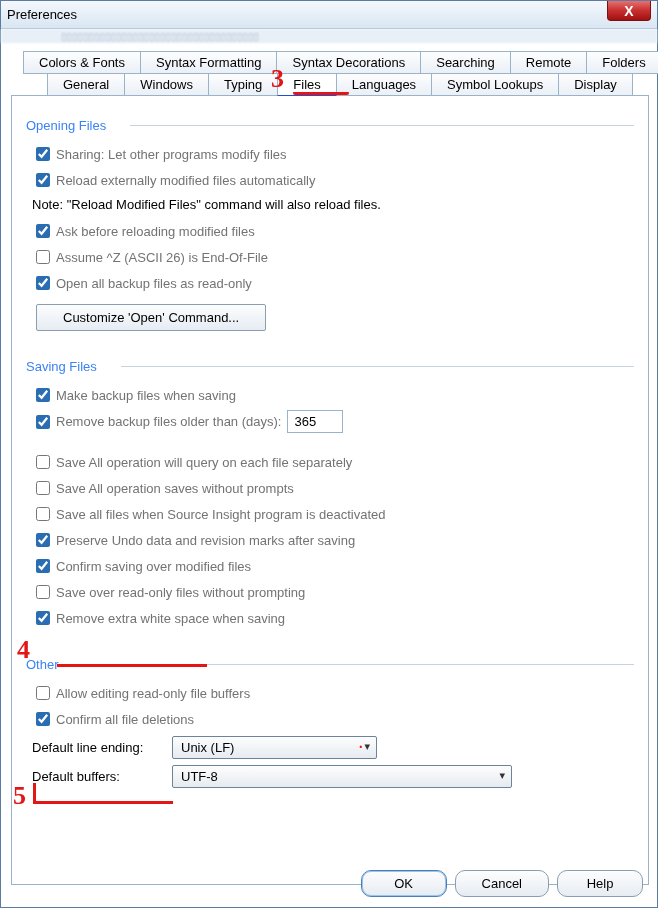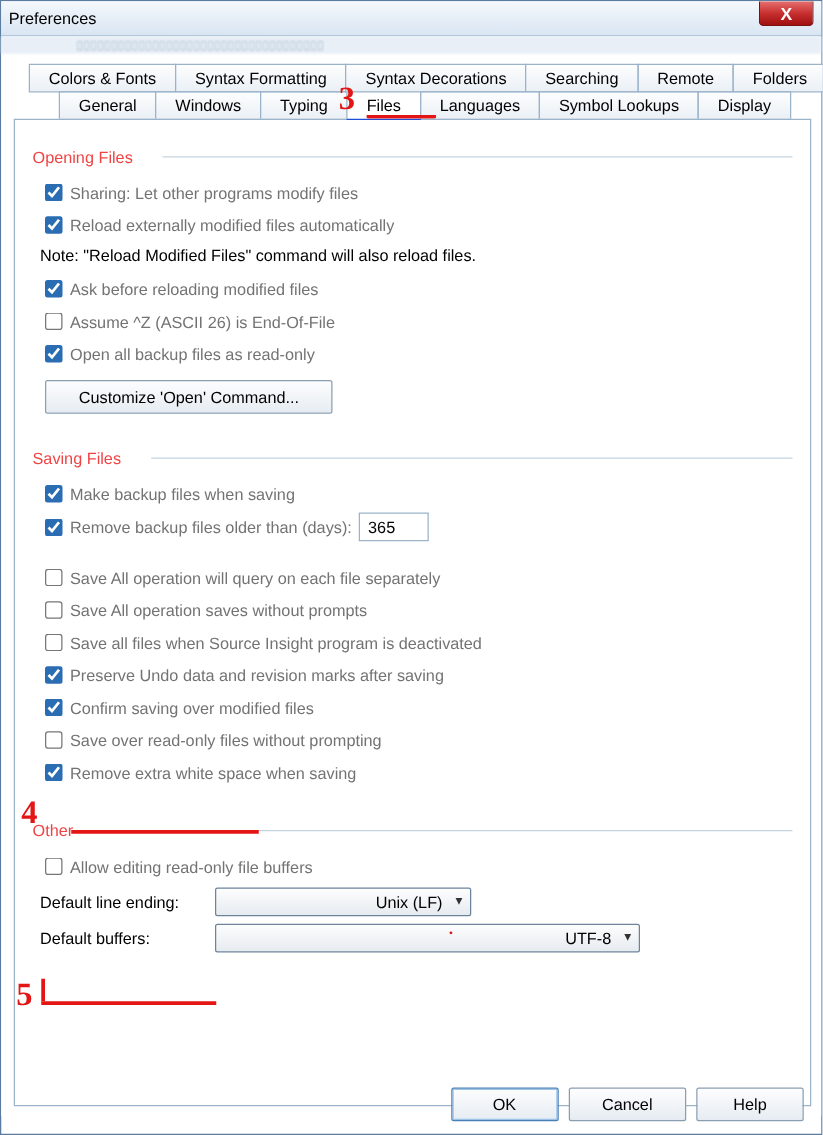--- a/index.html
+++ b/index.html
@@ -95,21 +95,21 @@
     background: #fff;
     min-height: 790px;
     position: relative;
   }
   .section-head {
     display: flex;
     align-items: center;
     margin: 6px 0 10px 0;
   }
   .section-head .label {
-    color: #ef4444;
+    color: #3b82f6;
     font-size: 13px;
     white-space: nowrap;
     margin-right: 24px;
   }
   .section-head .rule {
     flex: 1;
     height: 1px;
     background: #c6d3df;
   }
   .row {
@@ -152,21 +152,20 @@
   }
   .select {
     border: 1px solid #6d8399;
     background: linear-gradient(#fdfdfd,#e6ebf0);
     font-size: 13px;
     padding: 3px 22px 3px 8px;
     min-width: 205px;
     position: relative;
     cursor: pointer;
     border-radius: 2px;
-    text-align: right;
   }
   .select.wide { min-width: 340px; }
   .select::after {
     content: "▾";
     position:absolute;
     right:6px;
     top:3px;
     font-size:11px;
     color:#333;
   }
@@ -179,21 +178,21 @@
     width: 140px;
     font-size:13px;
   }
   .button-bar {
     position:absolute;
     right: 14px;
     bottom: 10px;
     display:flex;
     gap:8px;
   }
-  .button-bar .btn { min-width: 86px; text-align:center; }
+  .button-bar .btn { min-width: 86px; text-align:center;border-radius:10px; }
   .btn.primary { border-color:#4a80b8; box-shadow: 0 0 0 1px #9cc3ea inset; }
 
   
   .anno {
     position:absolute;
     color:#e31515;
     font-family: "Comic Sans MS", cursive;
     font-weight: bold;
     pointer-events:none;
     z-index: 50;
@@ -334,20 +333,24 @@
       </div>
 
       <div class="section-head" style="margin-top:28px;">
         <span class="label">Other</span>
         <span class="rule"></span>
       </div>
       <div class="row">
         <input type="checkbox" style="">
         <label>Allow editing read-only file buffers</label>
       </div>
+      <div class="row">
+        <input type="checkbox" checked="" style="">
+        <label>Confirm all file deletions</label>
+      </div>
 
       <div class="field-row">
         <span class="lbl">Default line ending:</span>
         <div class="select">Unix (LF)</div>
       </div>
       <div class="field-row">
         <span class="lbl">Default buffers:</span>
         <div class="select wide">UTF-8</div>
       </div>
 

